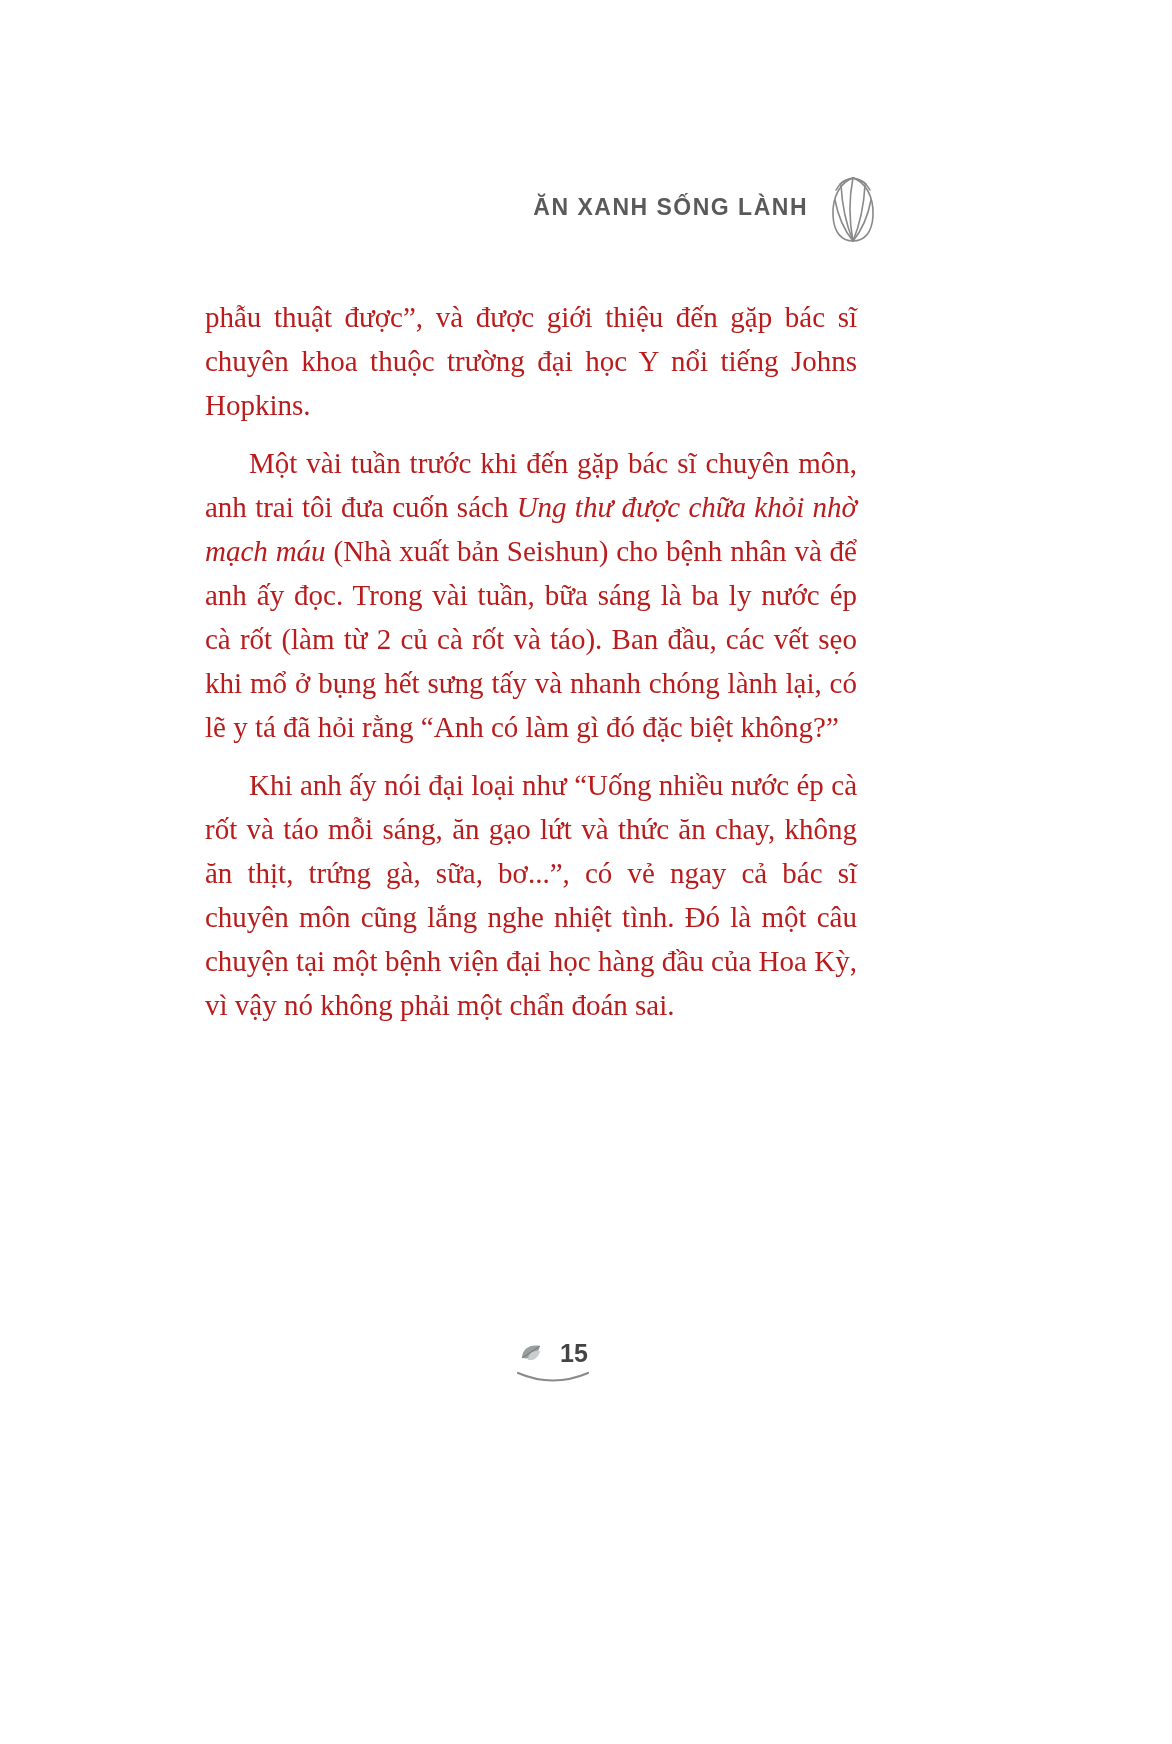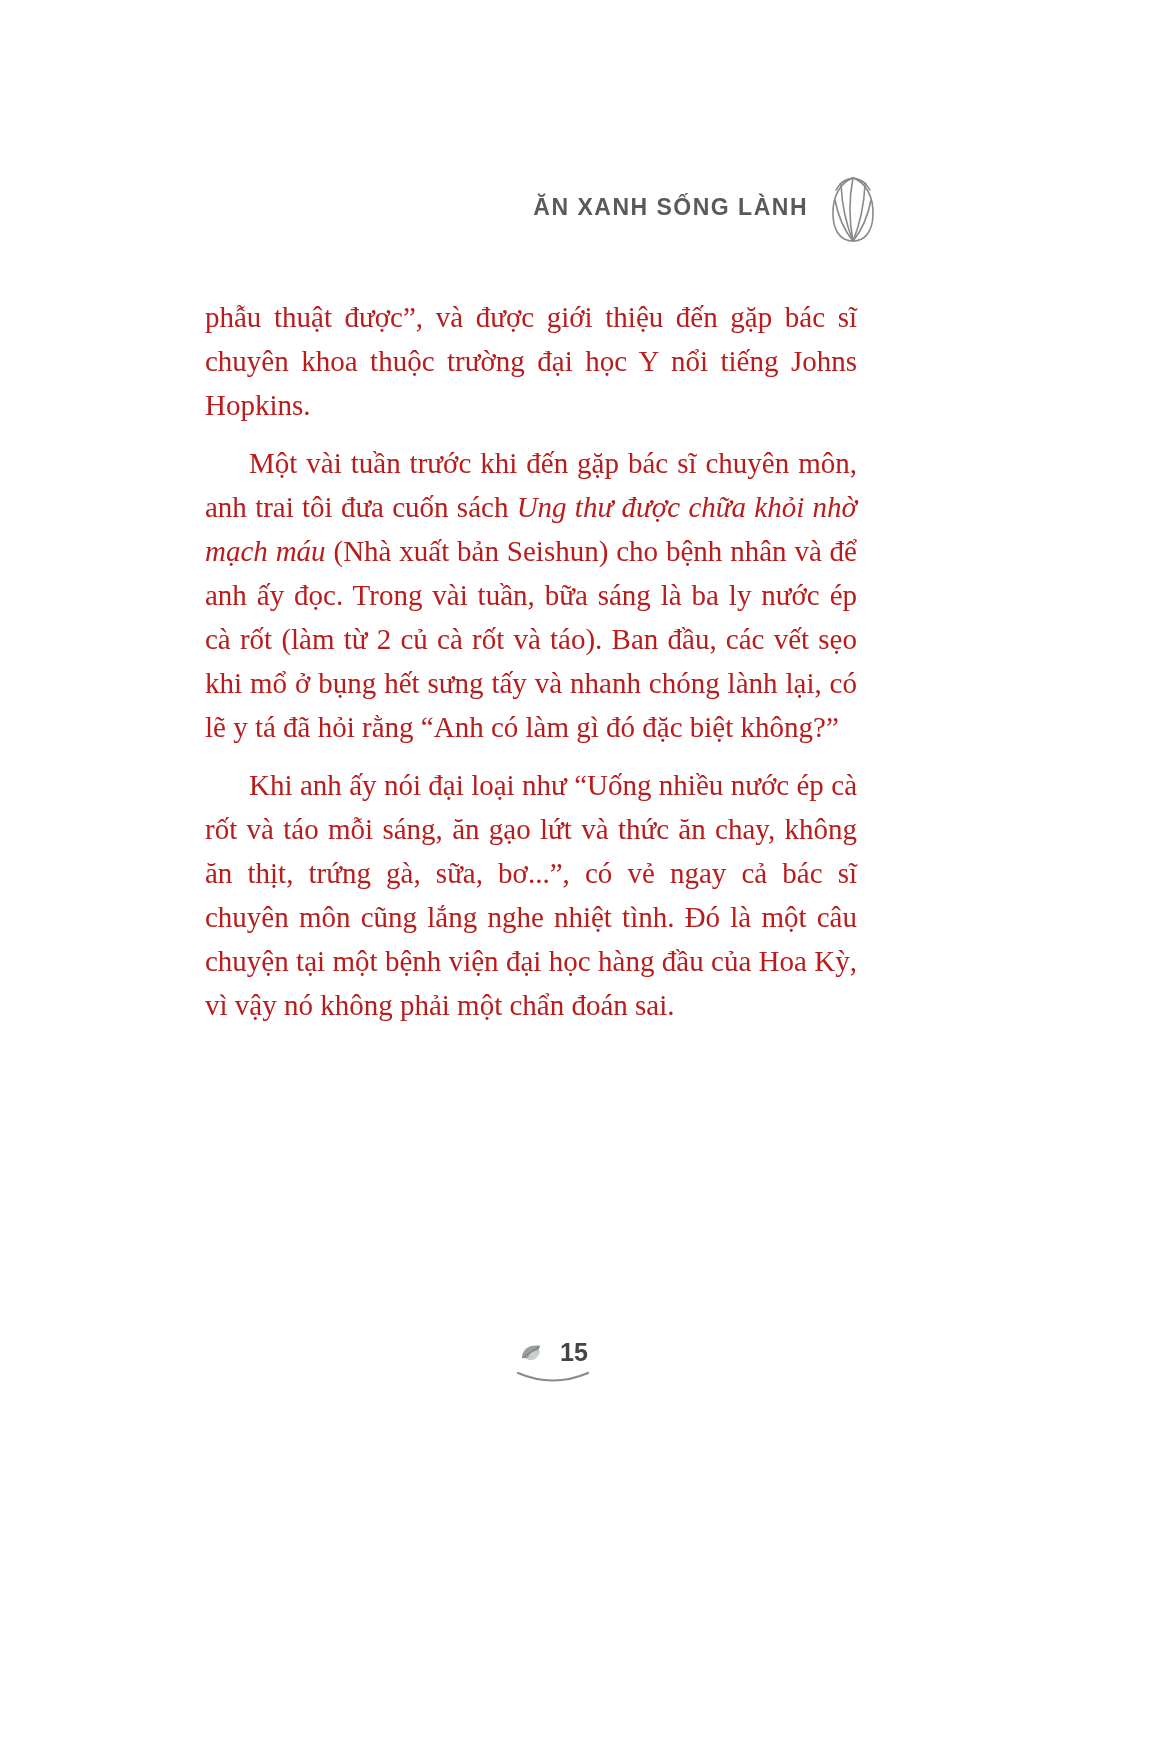--- a/index.html
+++ b/index.html
@@ -68,20 +68,21 @@
     position: absolute;
     left: 498px;
     top: 1338px;
     width: 110px;
     display: flex;
     flex-direction: column;
     align-items: center;
   }
   .footer-row {
     display: flex;
+    align-items: center;
     gap: 12px;
   }
   .footer-leaf {
     width: 30px;
     height: 30px;
   }
   .page-number {
     font-family: "Liberation Sans", sans-serif;
     font-size: 25px;
     font-weight: 600;

